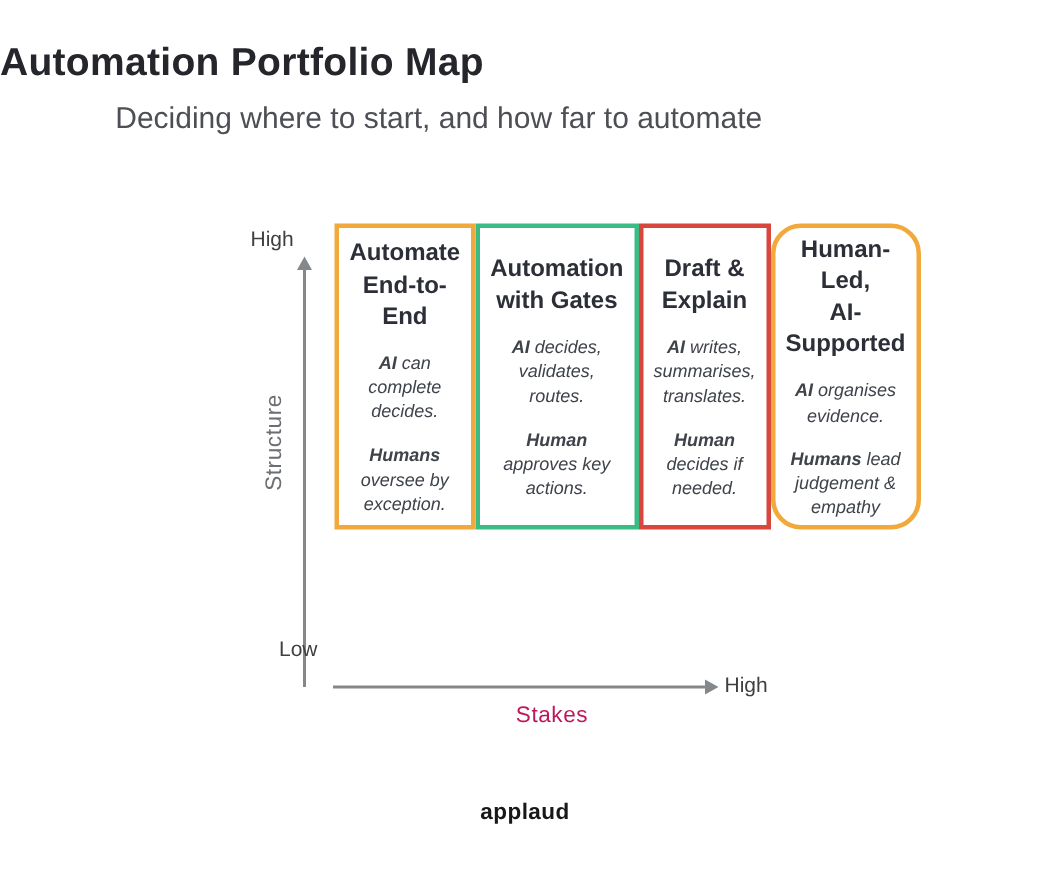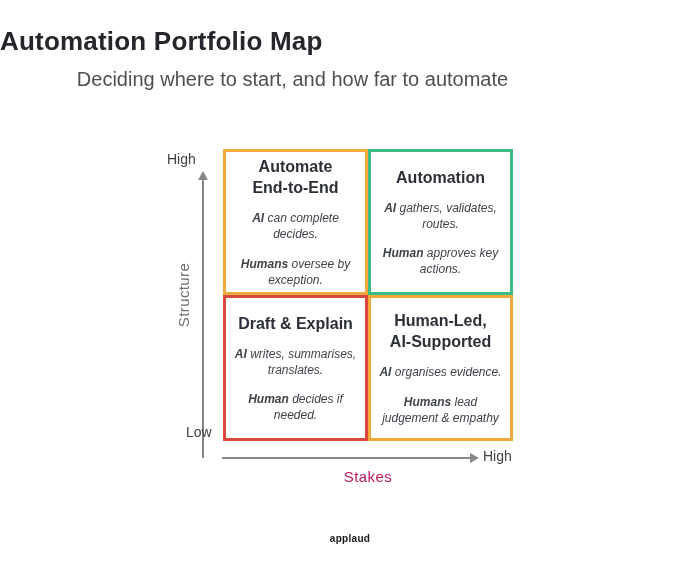--- a/index.html
+++ b/index.html
@@ -40,21 +40,21 @@
   }
 
   
   .grid {
     position: absolute;
     left: 223px;
     top: 149px;
     width: 290px;
     height: 292px;
     display: grid;
-    grid-template-columns: 1fr 1fr;
+    grid-template-columns: 1fr 1fr 1fr 1fr;
     grid-template-rows: 1fr 1fr;
   }
   .cell {
     border: 3px solid #999;
     background: #ffffff;
     display: flex;
     flex-direction: column;
     align-items: center;
     justify-content: center;
     text-align: center;
@@ -131,21 +131,21 @@
     border-left: 9px solid #85888b;
   }
 
   
   .brand {
     position: absolute;
     top: 533px;
     left: 0;
     width: 700px;
     text-align: center;
-    font-size: 10px;
+    font-size: 15px;
     font-weight: 800;
     letter-spacing: 0.3px;
     color: #17181a;
   }
 </style>
 </head>
 <body>
 
 <div class="canvas">
 
@@ -166,39 +166,40 @@
       </div>
       <div class="q-body">
         <p><b>AI</b><span> can complete decides.</span></p>
         <p><b>Humans</b><span> oversee by exception.</span></p>
       </div>
     </div>
 
     <div class="cell" style="border-color: rgb(60, 188, 133);">
       <div class="q-title">
         <span>Automation</span>
-      </div>
-      <div class="q-body">
-        <p><b>AI</b><span> gathers, validates, routes.</span></p>
+        <span>with Gates</span>
+      </div>
+      <div class="q-body">
+        <p><b>AI</b><span> decides, validates, routes.</span></p>
         <p><b>Human</b><span> approves key actions.</span></p>
       </div>
     </div>
 
     <div class="cell" style="border-color: rgb(216, 70, 62);">
       <div class="q-title">
         <span>Draft &amp; Explain</span>
         <span></span>
       </div>
       <div class="q-body">
         <p><b>AI</b><span> writes, summarises, translates.</span></p>
         <p><b>Human</b><span> decides if needed.</span></p>
       </div>
     </div>
 
-    <div class="cell" style="border-color: rgb(242, 169, 59);">
+    <div class="cell" style="border-color: rgb(242, 169, 59); border-radius: 20px;">
       <div class="q-title">
         <span>Human-Led,</span>
         <span>AI-Supported</span>
       </div>
       <div class="q-body">
         <p><b>AI</b><span> organises evidence.</span></p>
         <p><b>Humans</b><span> lead judgement &amp; empathy</span></p>
       </div>
     </div>
 

